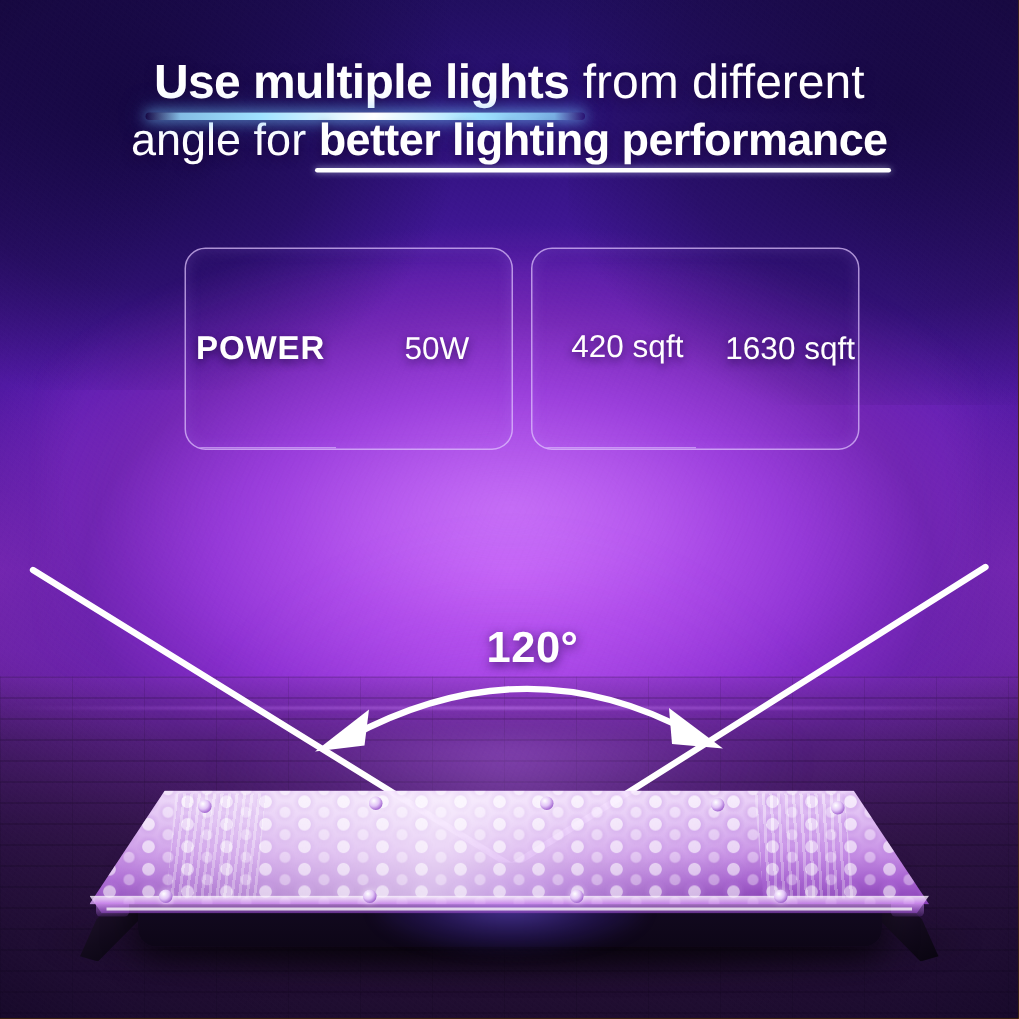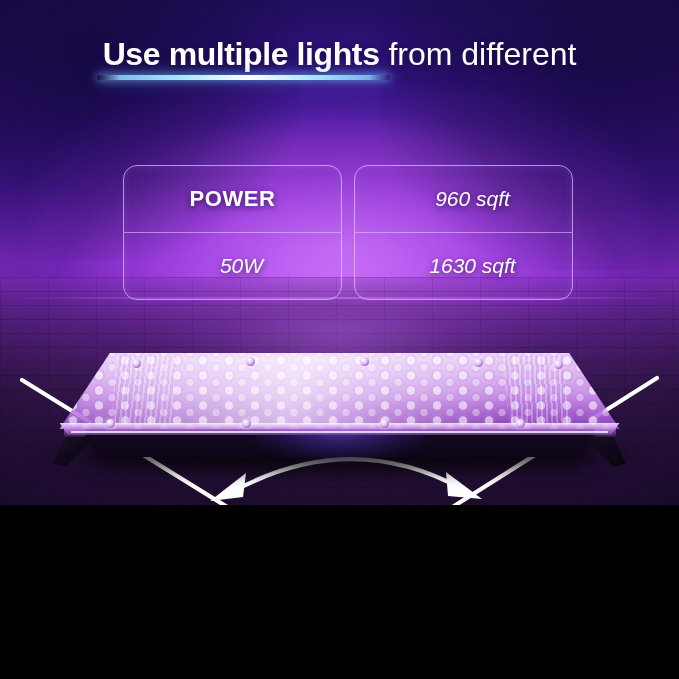--- a/index.html
+++ b/index.html
@@ -7,21 +7,21 @@
     padding: 0;
     background: #000;
   }
   body {
     font-family: "Liberation Sans", sans-serif;
   }
 
   #stage {
     position: relative;
     width: 679px;
-    height: 505px;
+    height: 679px;
     overflow: hidden;
     background: #a16207;
   }
 
   
   .bg-base {
     position: absolute;
     inset: 0;
     background:
       radial-gradient(ellipse 58% 34% at 50% 56%, #c258f5 0%, #a843e6 26%, #8a2fd0 50%, #6a22ac 72%, rgba(70,24,140,0) 100%),
@@ -179,21 +179,21 @@
     height: 135px;
     display: flex;
     gap: 12px;
     z-index: 8;
   }
   .spec-table {
     flex: 1;
     border: 1px solid rgba(223,196,255,0.72);
     border-radius: 14px;
     display: flex;
-    flex-direction: column;
+    flex-direction: row;
     overflow: hidden;
     box-shadow: 0 0 10px rgba(190,140,255,0.18) inset;
   }
   .spec-row {
     flex: 1;
     display: flex;
     align-items: center;
     justify-content: center;
     color: #ffffff;
     text-shadow: 0 2px 6px rgba(30,8,64,0.72);
@@ -202,21 +202,20 @@
   .spec-row:last-child { border-bottom: none; }
   .spec-row.header {
     font-size: 22px;
     font-weight: bold;
     letter-spacing: 0.6px;
   }
   .spec-row.value {
     font-size: 21px;
     font-weight: normal;
     padding-left: 18px;
-    font-style: italic;
   }
 
   
   .angle-svg {
     position: absolute;
     left: 0; top: 0;
     width: 679px; height: 679px;
     z-index: 7;
     pointer-events: none;
   }
@@ -395,46 +394,50 @@
 
   <div class="floor"></div>
   <div class="floor-tile-lines"></div>
   <div class="floor-horizon"></div>
   <div class="floor-sheen"></div>
 
   <div class="headline">
     <div class="hl-line hl-line-1">
       <span class="hl-u-wrap cyan"><span class="hl-bold">Use multiple lights</span></span><span class="hl-reg"> from different</span>
     </div>
+    <div class="hl-line hl-line-2">
+      <span class="hl-reg">angle for </span><span class="hl-u-wrap white"><span class="hl-bold">better lighting performance</span></span>
+    </div>
   </div>
 
   <div class="spec-wrap">
 
     <div class="spec-table">
       <div class="spec-row header">POWER</div>
       <div class="spec-row value">50W</div>
     </div>
 
     <div class="spec-table">
-      <div class="spec-row value">960 sqft</div>
+      <div class="spec-row value">420 sqft</div>
       <div class="spec-row value">1630 sqft</div>
     </div>
 
   </div>
 
   <svg class="angle-svg" viewBox="0 0 679 679">
     <g stroke="#ffffff" stroke-width="4.2" fill="none" stroke-linecap="round">
       <line x1="22" y1="380" x2="342" y2="578"></line>
       <line x1="657" y1="378" x2="340" y2="578"></line>
     </g>
     <path d="M 232 492 Q 350 428 462 489" stroke="#ffffff" stroke-width="4.2" fill="none" stroke-linecap="round"></path>
     <polygon points="210,501 246,473 243,497" fill="#ffffff"></polygon>
     <polygon points="482,499 446,472 448,496" fill="#ffffff"></polygon>
   </svg>
 
+  <div class="angle-label">120°</div>
 
   <div class="lamp">
     <div class="lamp-shadow"></div>
 
     <div class="bracket left"></div>
     <div class="bracket right"></div>
     <div class="bracket-hi left"></div>
     <div class="bracket-hi right"></div>
 
     <div class="lamp-body"></div>

